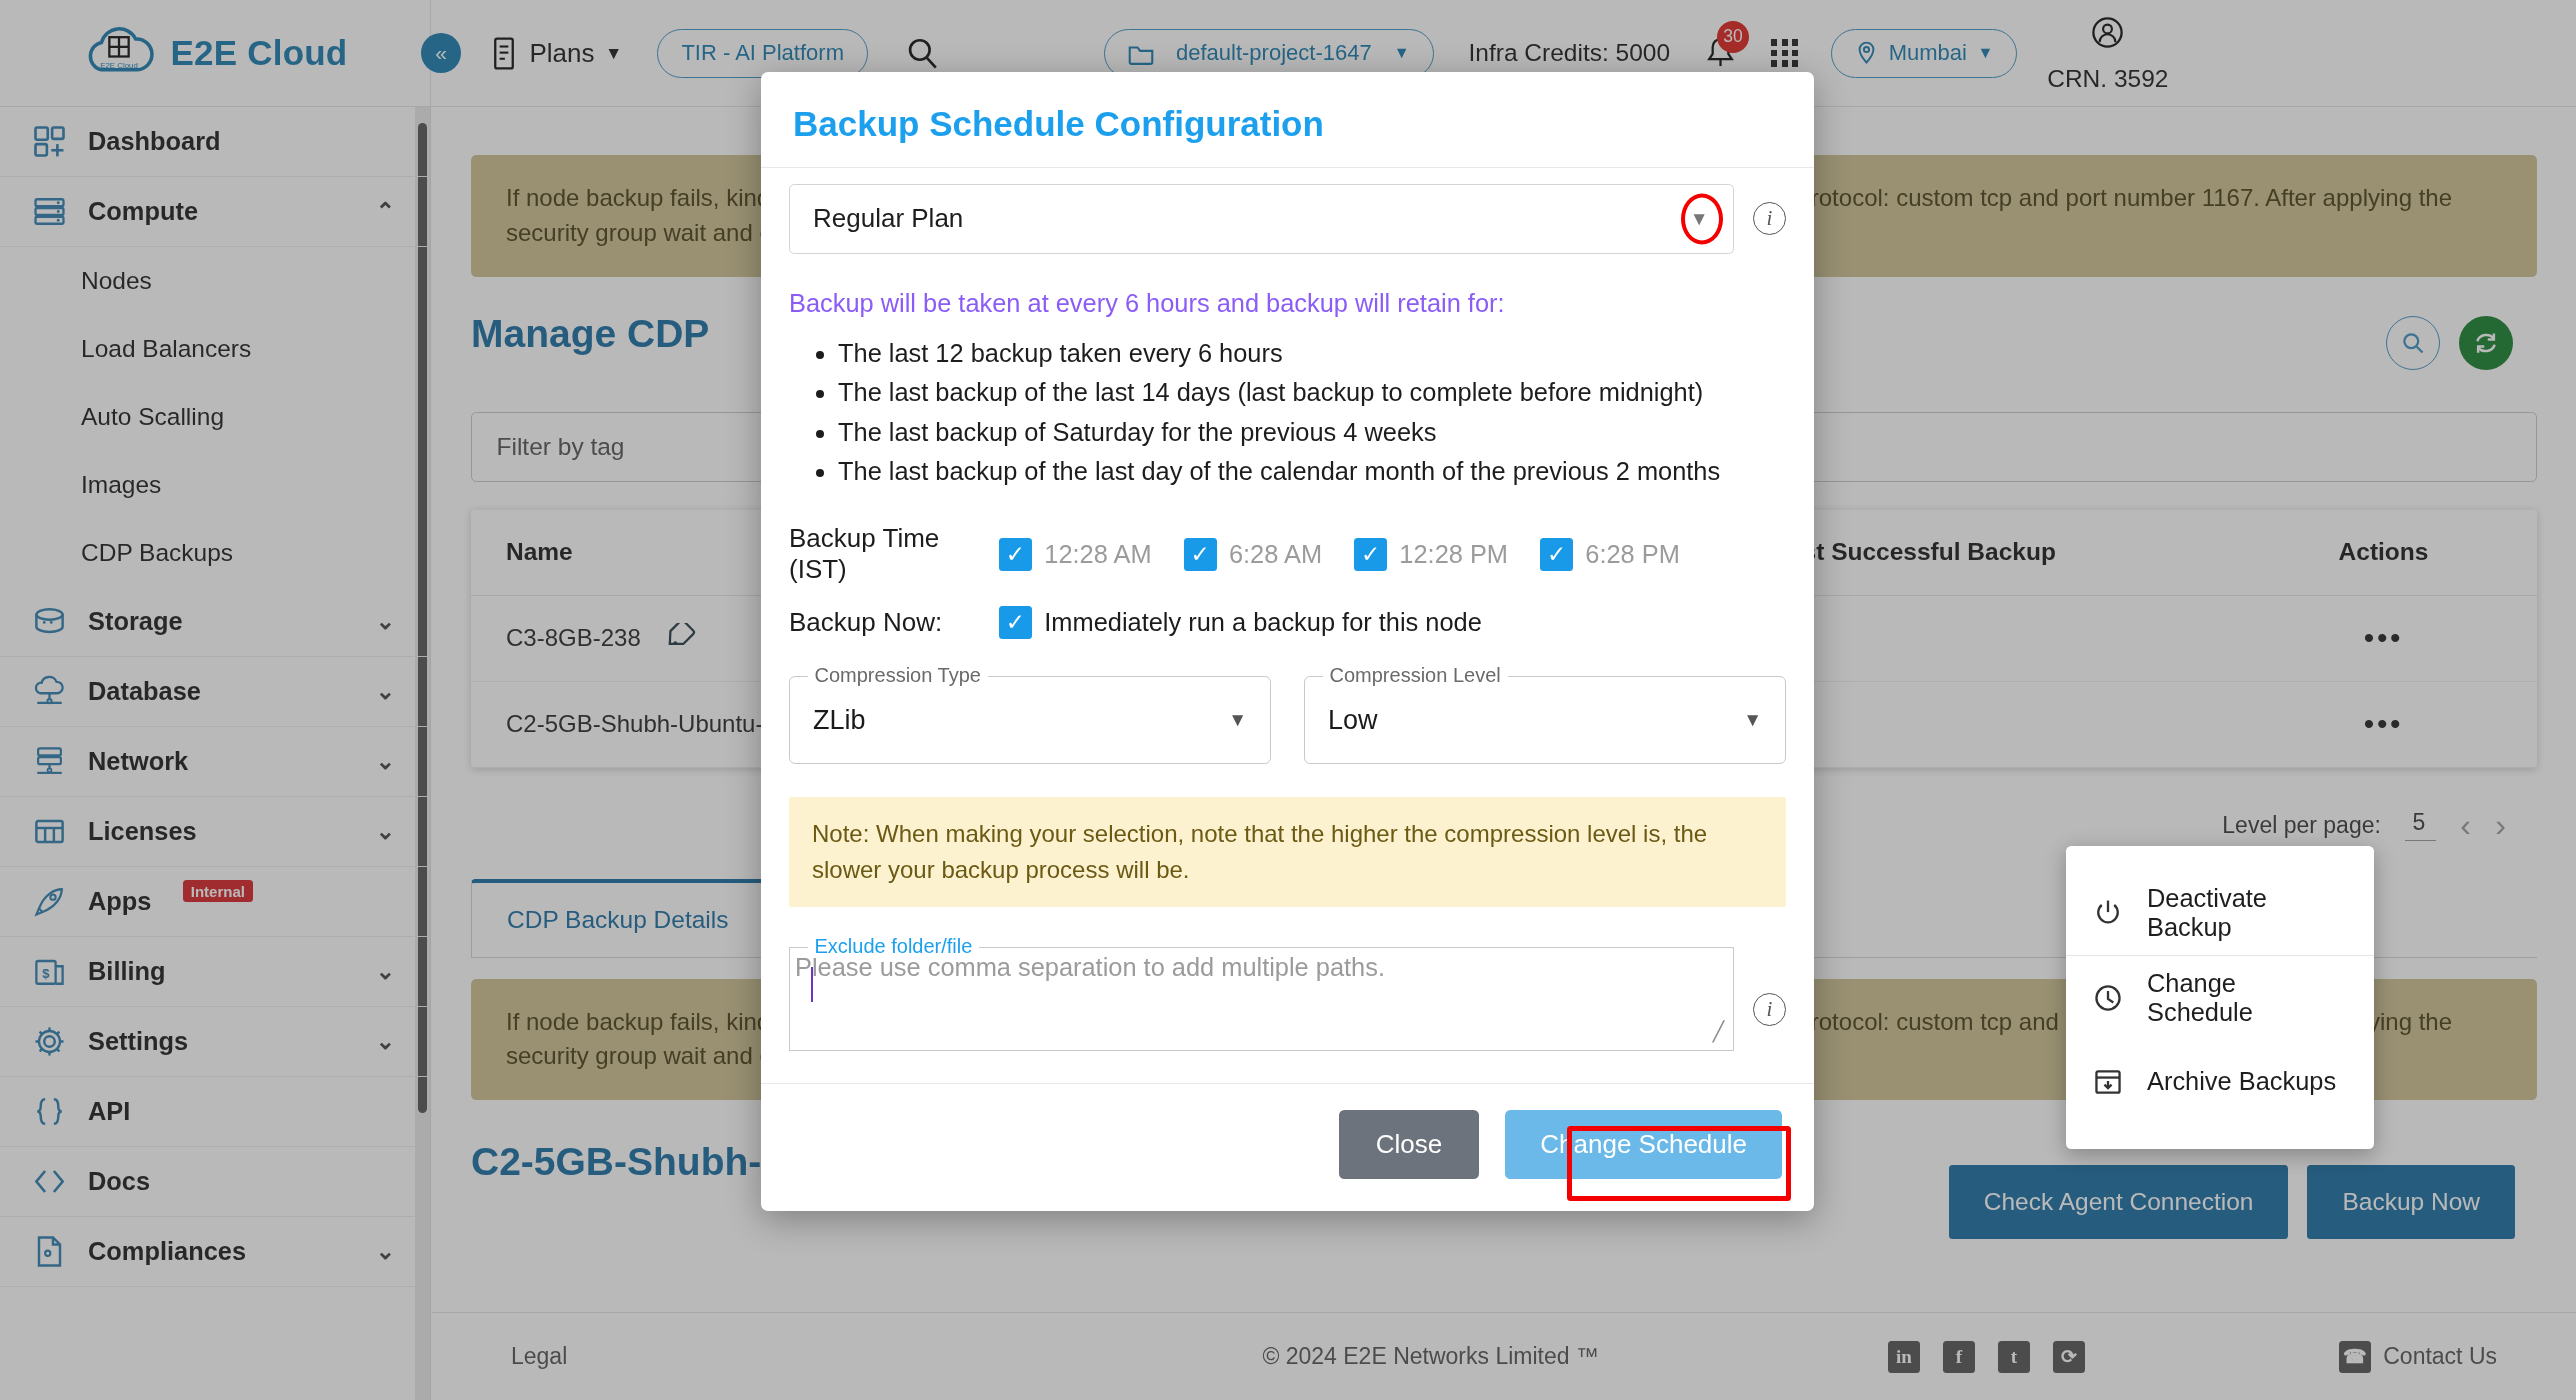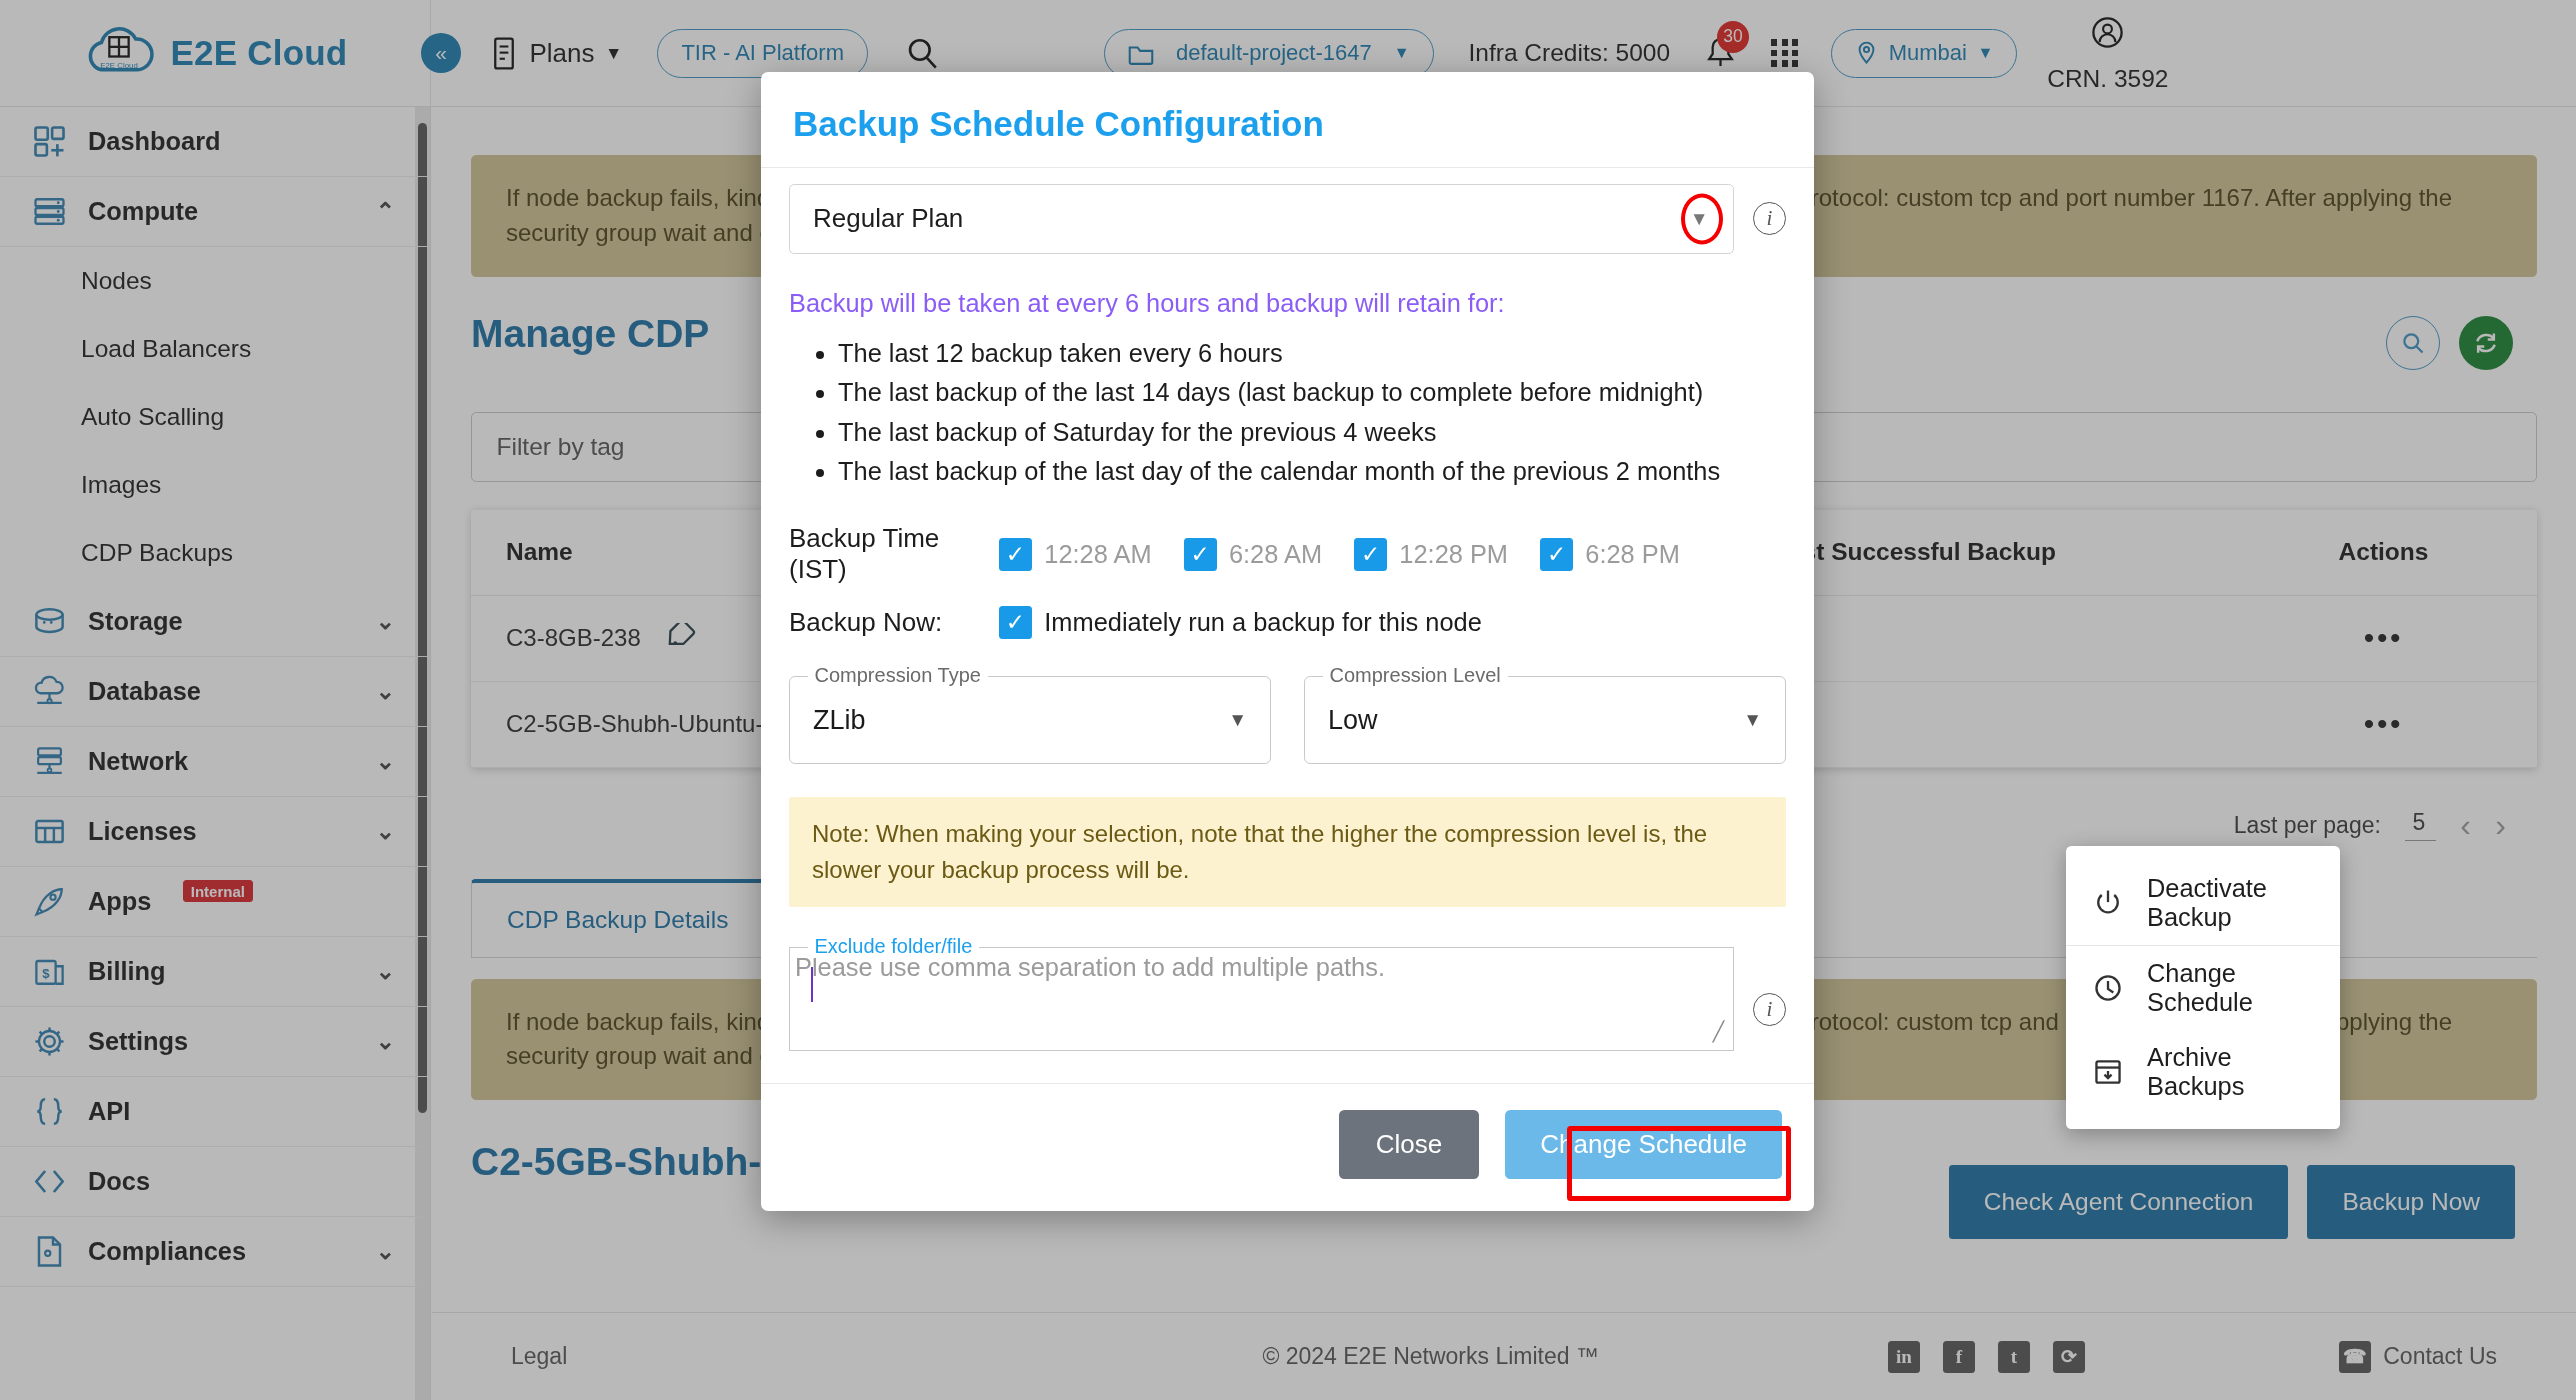--- a/index.html
+++ b/index.html
@@ -141,23 +141,23 @@
   .footer .socials { display: flex; gap: 23px; margin-left: 289px; }
   .sq-ico {
     width: 32px; height: 32px; background: #555; color: #fff; border-radius: 3.5px;
     display: flex; align-items: center; justify-content: center; font-size: 19px;
     font-family: "Liberation Serif", serif; font-weight: 700; cursor: pointer;
   }
   .footer .contact { display: flex; align-items: center; gap: 12.3px; margin-left: 254px; margin-right: 79px; cursor: pointer; }
 
   
   .ctx-menu {
-    position: absolute; left: 2066px; top: 846px; width: 274px;
+    position: absolute; left: 2066px; top: 846px; width: 308px;
     background: #fff; border-radius: 5.3px; box-shadow: 0 5.3px 21px rgba(0,0,0,.28);
-    z-index: 45; padding: 15px 0;
+    z-index: 45; padding: 25px 0;
   }
   .ctx-item {
     display: flex; align-items: center; gap: 23px; height: 84px;
     padding: 0 26px; font-size: 25.4px; color: #1e1e1e; cursor: pointer;
   }
   .ctx-sep { height: 0.9px; background: #e6e6e6; margin: 0; }
 
   
   .modal {
     position: absolute; left: 761px; top: 72px; width: 1053px; height: 1139px;
@@ -581,21 +581,21 @@
           <span class="col-name">
             <span>C2-5GB-Shubh-Ubuntu-564</span>
           </span>
           <span class="col-mid"></span>
           <span class="col-last"></span>
           <span class="col-act dots">•••</span>
         </div>
       </div>
 
       <div class="pager">
-        <span>Last per page:</span>
+        <span>Level per page:</span>
         <span class="sel">5</span>
         <span class="arrow">‹</span>
         <span class="arrow">›</span>
       </div>
 
       <div class="tabs-row">
         <div class="tab">CDP Backup Details</div>
       </div>
       <div class="tabs-underline"></div>
 

